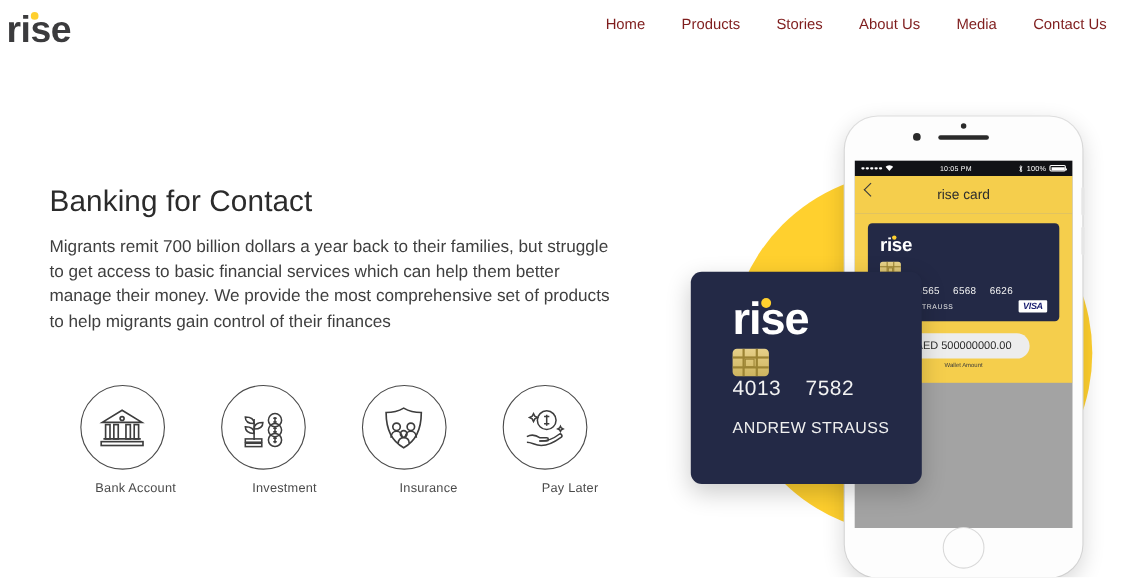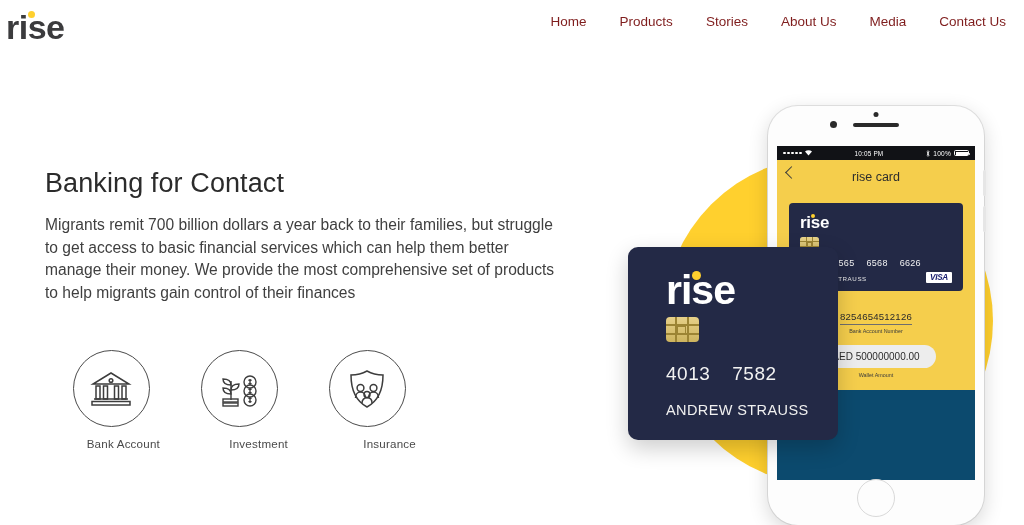--- a/index.html
+++ b/index.html
@@ -87,21 +87,21 @@
   }
   .phone-home {
     position: absolute; left: 50%; bottom: 8px; transform: translateX(-50%);
     width: 38px; height: 38px; border-radius: 50%;
     background: #fdfdfd; border: 1.6px solid #d9d9d9;
   }
 
   .screen {
     position: absolute; left: 9px; top: 40px;
     width: 198px; height: 334px;
-    background: #0c4a6e; overflow: hidden;
+    background: #a3a3a3; overflow: hidden;
   }
   .statusbar {
     height: 14px; background: #111216; color: #fff;
     display: flex; align-items: center; padding: 0 6px;
     font-size: 6.6px; letter-spacing: .2px;
   }
   .sb-left { display: flex; align-items: center; gap: 3px; }
   .sb-dots { display: flex; gap: 1.4px; }
   .sb-dots i { width: 2.6px; height: 2.6px; border-radius: 50%; background: #fff; display: block; }
   .sb-center { flex: 1; text-align: center; font-size: 6.4px; }
@@ -206,21 +206,21 @@
     width: 33px; height: 25px; border-radius: 4px; margin-top: 6px;
     background: linear-gradient(#e6d089, #cdb45f); position: relative; overflow: hidden;
   }
   .big-card .bc-chip i { position: absolute; background: #9c8434; display: block; }
   .big-card .bc-chip .h1 { left:0; right:0; top: 7px; height: 1.6px; }
   .big-card .bc-chip .h2 { left:0; right:0; top: 16px; height: 1.6px; }
   .big-card .bc-chip .v1 { top:0; bottom:0; left: 9px; width: 1.6px; }
   .big-card .bc-chip .v2 { top:0; bottom:0; left: 21px; width: 1.6px; }
   .big-card .bc-chip .box { left: 11px; top: 8.5px; width: 9px; height: 8px; background:none; border: 1.6px solid #9c8434; }
   .big-card .bc-nums {
-    margin-top: 21px; font-size: 19px; color: #f2f2f2;
+    margin-top: 1px; font-size: 19px; color: #f2f2f2;
     display: flex; gap: 22px; letter-spacing: .5px;
   }
   .big-card .bc-name {
     margin-top: 17px; font-size: 14.5px; color: #f0f0f0; letter-spacing: .4px;
   }
 </style>
 </head>
 <body>
 
 <div class="page">
@@ -297,20 +297,35 @@
             <circle cx="20" cy="26.5" r="3"></circle>
             <path d="M8.5 30 c0 -4 2.5 -6 5 -6 c2.5 0 5 2 5 6"></path>
             <path d="M21.5 30 c0 -4 2.5 -6 5 -6 c2.5 0 5 2 5 6"></path>
             <path d="M15 35 c0 -3.4 2.2 -5.2 5 -5.2 c2.8 0 5 1.8 5 5.2"></path>
           </g>
         </svg>
       </div>
       <div class="label">Insurance</div>
     </div>
 
+    <div class="feature">
+      <div class="ring">
+        <svg width="44" height="40" viewBox="0 0 44 40">
+          <g fill="none" stroke="#3d3d3d" stroke-width="1.4">
+            <circle cx="24" cy="13" r="8.5"></circle>
+            <path d="M24 8 v10 M21.6 9.6 h4.8 M21.6 16.2 h4.8"></path>
+            <path d="M6 28 c5 -3 9 -1 12 1 h6 c2 0 2 3 0 3 h-7"></path>
+            <path d="M18 32 c7 0 12 -2 17 -6 c2 -1.5 4 1 2 2.6 C31 33 26 36 19 36 c-6 0 -8 -3 -13 -3"></path>
+            <path d="M12 7 l1.2 2.4 L15.6 10.6 L13.2 11.8 L12 14.2 L10.8 11.8 L8.4 10.6 L10.8 9.4 Z"></path>
+            <path d="M36.5 18.5 l.8 1.6 l1.6 .8 l-1.6 .8 l-.8 1.6 l-.8 -1.6 l-1.6 -.8 l1.6 -.8 Z"></path>
+          </g>
+        </svg>
+      </div>
+      <div class="label">Pay Later</div>
+    </div>
 
   </div>
 
   <div class="visual">
 
     <div class="yellow-circle"></div>
 
     <div class="phone">
       <div class="phone-sensor"></div>
       <div class="phone-cam"></div>
@@ -363,24 +378,20 @@
             <div class="mc-nums">
               <span>4586</span>
               <span>6565</span>
               <span>6568</span>
               <span>6626</span>
             </div>
             <div class="mc-name">ANDREW STRAUSS</div>
             <div class="visa">VISA</div>
           </div>
 
-          <div class="acct">
-            <div class="num">8254654512126</div>
-            <div class="cap">Bank Account Number</div>
-          </div>
 
           <div class="wallet-wrap">
             <div class="wallet-pill">AED 500000000.00</div>
             <div class="wallet-cap">Wallet Amount</div>
           </div>
         </div>
 
 
       </div>
 

